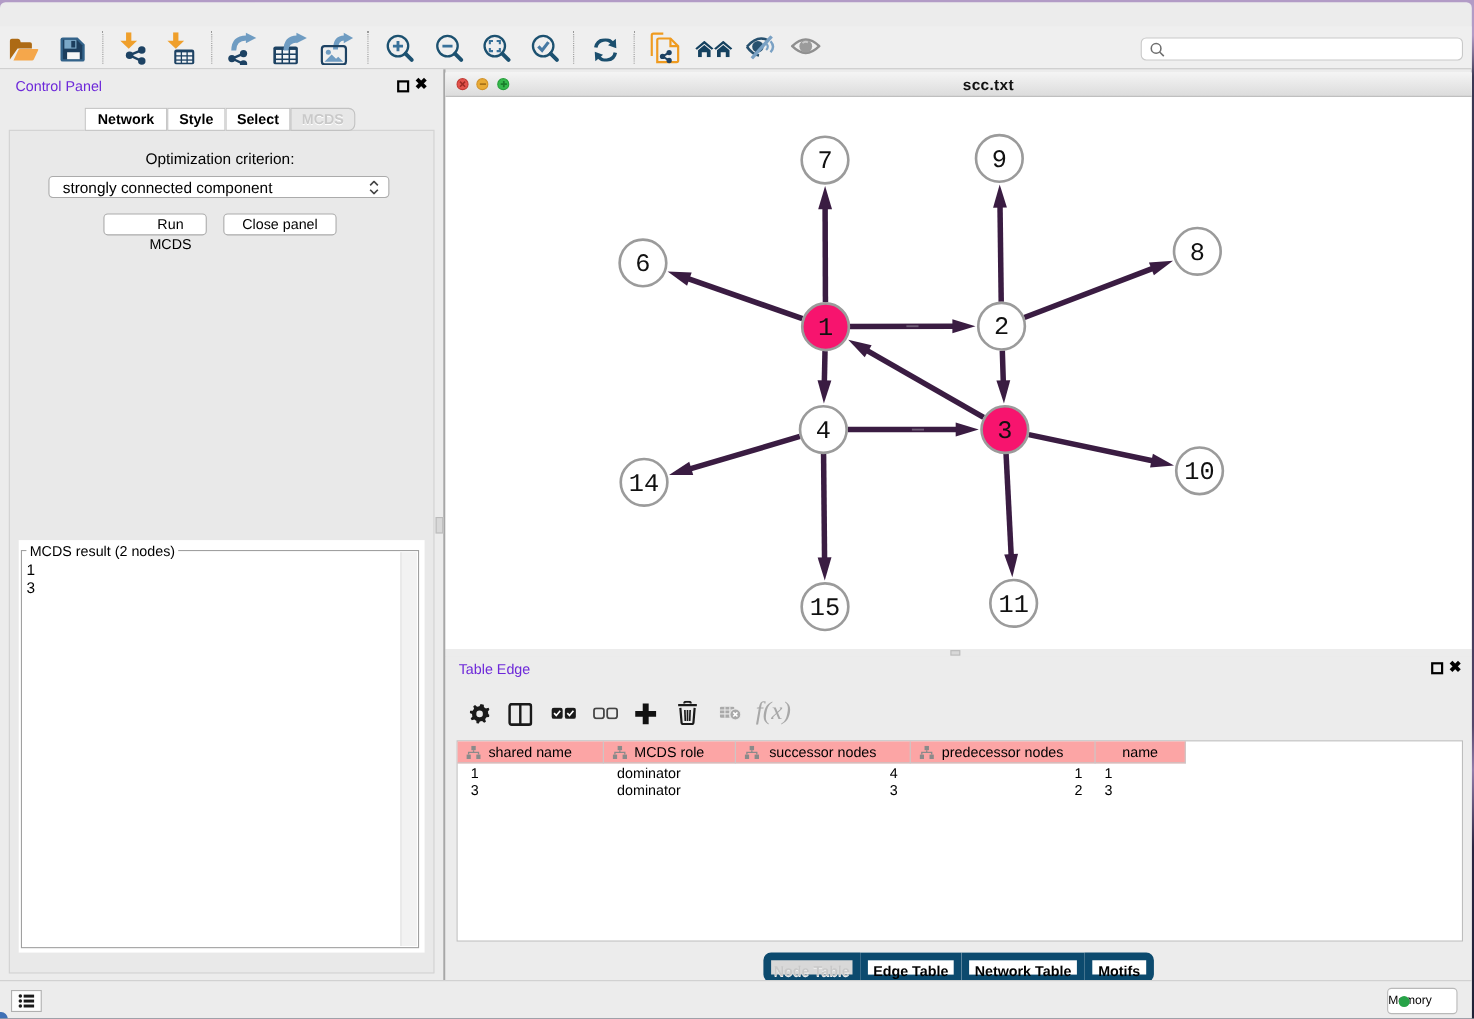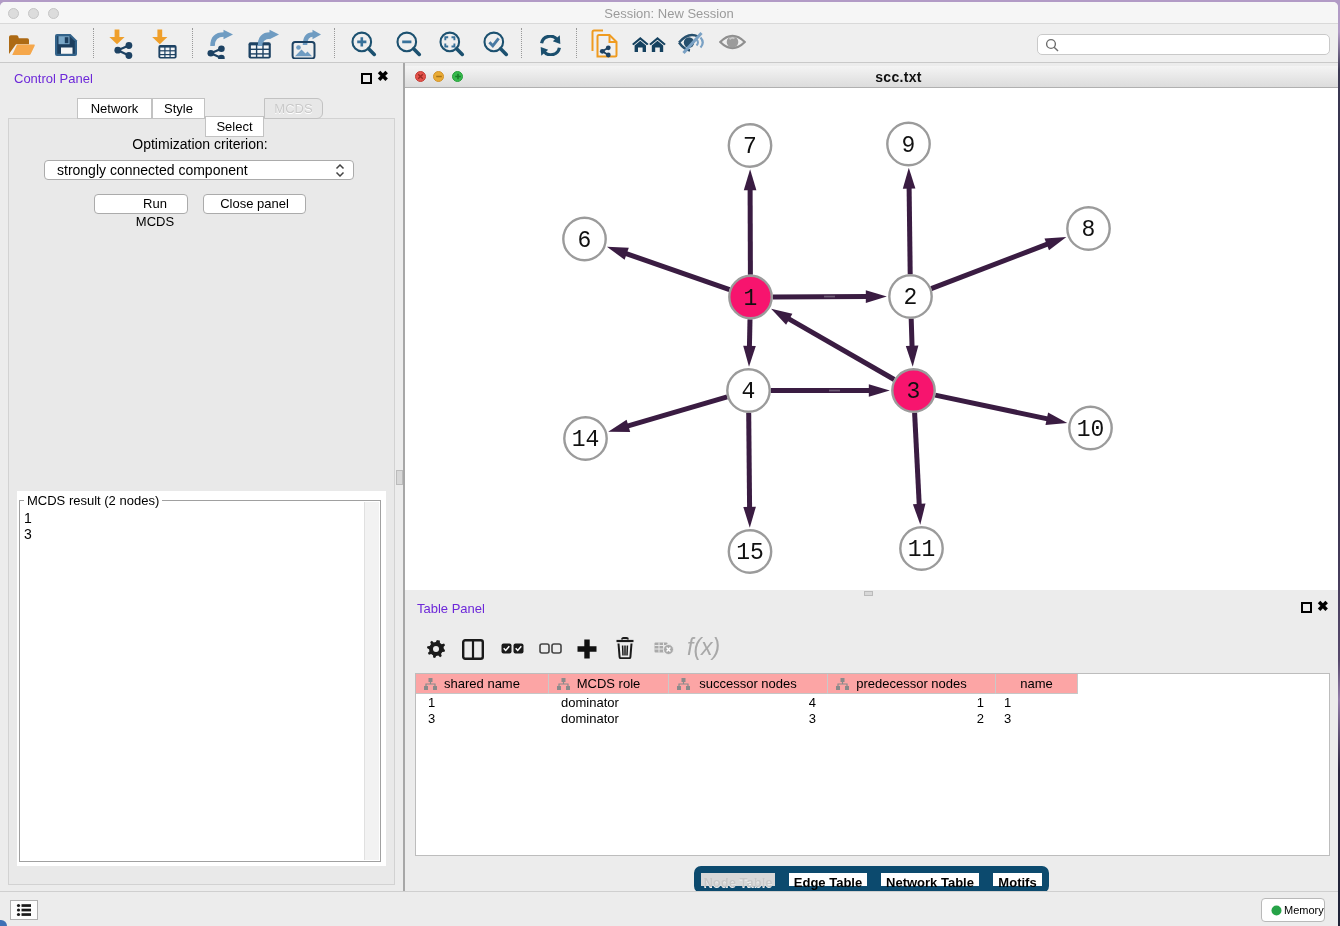--- a/index.html
+++ b/index.html
@@ -25,21 +25,21 @@
   background:#fff; border:1px solid #c9c9c9; border-radius:5px; }
 
 #leftpanel { position:absolute; left:0; top:61px; width:403px; height:828px; background:#ececec; }
 #vsplit { position:absolute; left:403px; top:61px; width:2px; height:828px; background:#a7a7a7; }
 #vhandle { position:absolute; left:396px; top:468px; width:7px; height:15px;
   background:#d8d8d8; border:1px solid #bbb; }
 .panelhead { font-size:13px; color:#6d28d9; position:absolute; }
 .floatbtn { position:absolute; width:11px; height:11px; border:2px solid #000; }
 .closex { position:absolute; font-size:14px; font-weight:bold; color:#000; }
 .tab { position:absolute; top:0; height:21px; background:#fff; border:1px solid #c2c2c2;
-  font-size:13px; text-align:center; line-height:20px; color:#000; }
+  font-size:13px; text-align:center; line-height:20px; color:#000;font-weight:bold; }
 #optlabel { position:absolute; left:0; top:73px; width:400px; text-align:center; font-size:14px; }
 #dropdown { position:absolute; left:44px; top:97px; width:310px; height:20px;
   background:#fff; border:1px solid #ababab; border-radius:4px;
   font-size:14px; line-height:18px; padding-left:12px; }
 .btn { position:absolute; top:131px; height:20px; background:#fff;
   border:1px solid #ababab; border-radius:4px; font-size:13px;
   text-align:center; line-height:18px; }
 #resultwrap { position:absolute; left:17px; top:428px; width:369px; height:375px; background:#fff; }
 #groupbox { position:absolute; left:2px; top:9px; width:362px; height:362px;
   border:1px solid #a0a0a0; }
@@ -67,33 +67,27 @@
 .th { position:absolute; top:0; height:20px; font-size:13px; text-align:center;
   line-height:19px; border-right:1px solid #c9c9c9; }
 .td { position:absolute; font-size:13px; height:16px; line-height:16px; }
 .btab { position:absolute; top:269px; height:27px; background:#fff;
   border:7px solid #0c4a6e; font-size:13px; font-weight:bold; text-align:center; line-height:19px; }
 
 #statusbar { position:absolute; left:0; top:889px; width:1338px; height:35px;
   background:#ececec; border-top:1px solid #cfcfcf; }
 #memorybtn { position:absolute; left:1261px; top:6px; width:64px; height:24px;
   background:#fff; border:1px solid #b9b9b9; border-radius:4px;
-  font-size:11px; line-height:22px; text-align:left; padding-left:22px; }
+  font-size:11px; line-height:22px; text-align:left; }
 #listbtn { position:absolute; left:10px; top:8px; width:28px; height:20px;
   background:#fdfdfd; border:1px solid #b0b0b0; }
 </style>
 </head>
 <body>
 <div id="win">
-  <div id="titlebar">
-    <div class="tl" style="left:8px;"></div>
-    <div class="tl" style="left:28px;"></div>
-    <div class="tl" style="left:48px;"></div>
-    <div id="wtitle">Session: New Session</div>
-  </div>
   <div id="toolbar">
     <svg class="ti" style="left:8px;top:10px;" width="28" height="22" viewBox="0 0 28 22">
       <path d="M1 20 L1 3 Q1 1.2 2.8 1.2 L8.3 1.2 Q9.8 1.2 10.3 2.6 L10.8 4.3 L19.3 4.3 Q21 4.3 21 6 L21 10.2 L8 10.2 Z" fill="#ad6a14"></path>
       <path d="M4.2 21 L8.6 11.6 Q9 10.6 10.2 10.6 L26 10.6 Q27.2 10.6 26.7 11.7 L22.7 20 Q22.2 21 21.1 21 Z" fill="#f5a74b"></path>
     </svg>
     <svg class="ti" style="left:54px;top:9px;" width="24" height="24" viewBox="0 0 24 24">
       <path d="M1 3 Q1 1 3 1 H16.5 L23 7.5 V21 Q23 23 21 23 H3 Q1 23 1 21 Z" fill="#33638a"></path>
       <path d="M3.2 3.2 H15.8 L20.8 8.2 V20.8 H3.2 Z" fill="#1c3e5e"></path>
       <rect x="4.5" y="3.2" width="11" height="8" fill="#7aa7c7"></rect>
       <rect x="10.8" y="4.2" width="3.6" height="6" fill="#1c3e5e"></rect>
@@ -243,21 +237,21 @@
     </div>
   </div>
   <div id="leftpanel">
     <div class="panelhead" style="left:14px;top:8px;">Control Panel</div>
     <div class="floatbtn" style="left:361px;top:10px;"></div>
     <div class="closex" style="left:377px;top:5px;">✖</div>
     <div style="position:absolute;left:8px;top:55px;width:387px;height:767px;background:#e9e9e9;border:1px solid #d2d2d2;"></div>
     <div style="position:absolute;left:77px;top:35px;">
       <div class="tab" style="left:0px; width:75px;">Network</div>
       <div class="tab" style="left:75px; width:53px;">Style</div>
-      <div class="tab" style="left:128px; width:59px;margin-top:18px;">Select</div>
+      <div class="tab" style="left:128px; width:59px;">Select</div>
       <div class="tab" style="left:187px; width:59px; background:#e7e7e7; color:#c9c9c9; text-shadow:0 1px 0 #fff; border-radius:0 6px 6px 0;">MCDS</div>
     </div>
     <div id="optlabel">Optimization criterion:</div>
     <div id="dropdown">strongly connected component
       <svg style="position:absolute;right:8px;top:3px;" width="10" height="13" viewBox="0 0 10 13">
         <path d="M1.5 4.5 L5 1 L8.5 4.5" fill="none" stroke="#444" stroke-width="1.5"></path>
         <path d="M1.5 8.5 L5 12 L8.5 8.5" fill="none" stroke="#444" stroke-width="1.5"></path>
       </svg>
     </div>
     <div class="btn" style="left:94px; width:94px;padding-left:28px;">Run MCDS</div>
@@ -344,21 +338,21 @@
         <text x="515.5" y="468">11</text>
         <text x="179.5" y="358">14</text>
         <text x="344" y="471">15</text>
       </g>
     </svg>
   </div>
   <div id="hsplit">
       <div id="hhandle"></div>
     </div>
   <div id="tablepanel">
-    <div class="panelhead" style="left:12px;top:4px;">Table Panel</div>
+    <div class="panelhead" style="left:12px;top:4px;">Table Edge</div>
     <div class="floatbtn" style="left:896px;top:5px;"></div>
     <div class="closex" style="left:912px;top:1px;">✖</div>
     <svg style="position:absolute;left:22px;top:43px;" width="18" height="18" viewBox="0 0 18 18">
       <g fill="#1a1a1a">
         <path d="M9 0 L11 0 L11.6 2.3 A7 7 0 0 1 13.6 3.1 L15.7 1.9 L17.1 3.3 L15.9 5.4 A7 7 0 0 1 16.7 7.4 L18 8 V10 L15.7 10.6 A7 7 0 0 1 14.9 12.6 L16.1 14.7 L14.7 16.1 L12.6 14.9 A7 7 0 0 1 10.6 15.7 L10 18 H8 L7.4 15.7 A7 7 0 0 1 5.4 14.9 L3.3 16.1 L1.9 14.7 L3.1 12.6 A7 7 0 0 1 2.3 10.6 L0 10 V8 L2.3 7.4 A7 7 0 0 1 3.1 5.4 L1.9 3.3 L3.3 1.9 L5.4 3.1 A7 7 0 0 1 7.4 2.3 L8 0 Z" transform="rotate(12 9 9)"></path>
       </g>
       <circle cx="9" cy="9" r="3" fill="#e9e9e9"></circle>
     </svg>
     <svg style="position:absolute;left:57px;top:42px;" width="22" height="21" viewBox="0 0 22 21">
       <rect x="1.2" y="1.2" width="19.6" height="18.6" rx="2" fill="none" stroke="#1a1a1a" stroke-width="2.4"></rect>
@@ -389,21 +383,21 @@
       <rect x="0.5" y="0.5" width="13" height="10" rx="1" fill="#a9a9a9"></rect>
       <g stroke="#e9e9e9" stroke-width="1">
         <line x1="0.5" y1="3.5" x2="13.5" y2="3.5"></line>
           <line x1="0.5" y1="7" x2="13.5" y2="7"></line>
         <line x1="5" y1="0.5" x2="5" y2="10.5"></line>
           <line x1="9.5" y1="0.5" x2="9.5" y2="10.5"></line>
       </g>
       <circle cx="14.5" cy="7.5" r="5" fill="#a9a9a9" stroke="#e9e9e9" stroke-width="1"></circle>
       <path d="M12.6 5.6 L16.4 9.4 M16.4 5.6 L12.6 9.4" stroke="#fff" stroke-width="1.4"></path>
     </svg>
-    <div style="position:absolute;left:282px;top:37px;font-family:Liberation Sans, sans-serif;font-style:italic;font-size:23px;color:#a8a8a8;">f(x)</div>
+    <div style="position:absolute;left:282px;top:37px;font-family:Liberation Serif, serif;font-style:italic;font-size:23px;color:#a8a8a8;">f(x)</div>
     <div id="tframe">
       <div id="thead">
         <div class="th" style="left:0; width:133px;">shared name</div>
         <div class="th" style="left:133px; width:120px;">MCDS role</div>
         <div class="th" style="left:253px; width:159px;">successor nodes</div>
         <div class="th" style="left:412px; width:168px;">predecessor nodes</div>
         <div class="th" style="left:580px; width:82px;">name</div>
         <svg style="position:absolute;left:8px;top:4px;" width="13" height="12" viewBox="0 0 13 12">
           <g fill="#8a8a8a">
               <rect x="4.5" y="0" width="4" height="4"></rect>

